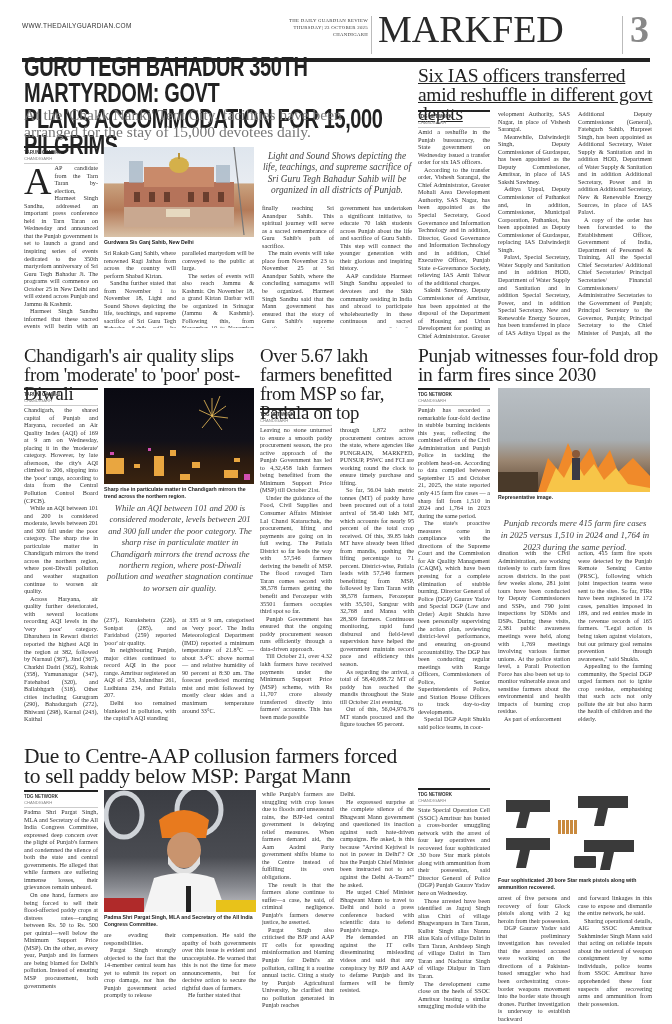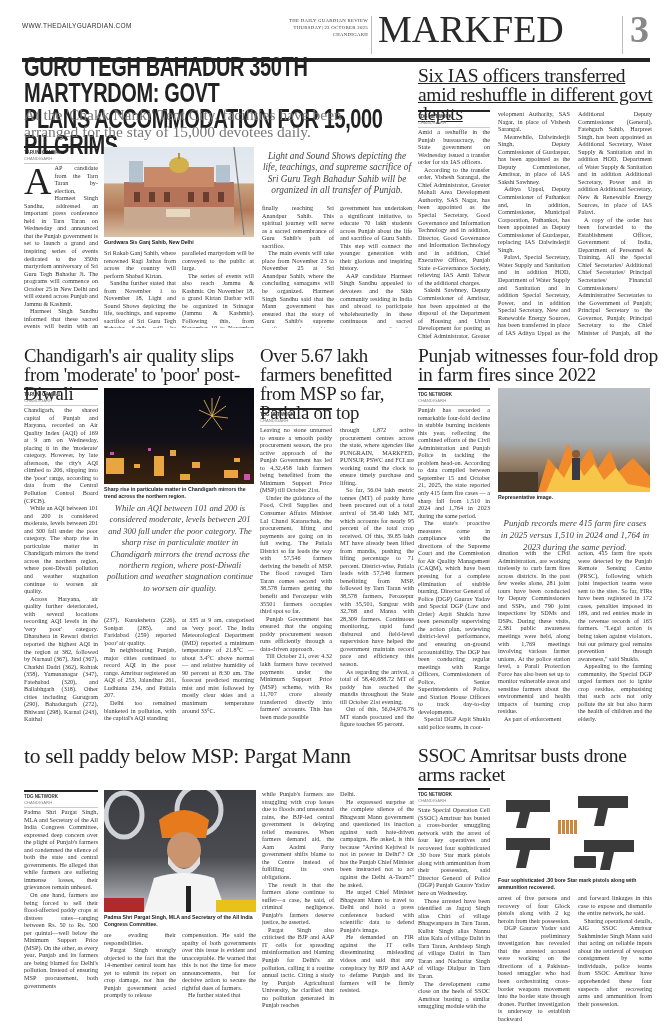--- a/index.html
+++ b/index.html
@@ -81,21 +81,21 @@
   <div class="caption" style="position:absolute;left:82px;top:185px;width:150px;">Gurdwara Sis Ganj Sahib, New Delhi</div>
   <div class="col" style="position:absolute;left:82px;top:195px;width:72px;height:79px;">
     <p class="first">Sri Rakab Ganj Sahib, where renowned Ragi Jathas from across the country will perform Shabad Kirtan.</p>
     <p>Sandhu further stated that from November 1 to November 18, Light and Sound Shows depicting the life, teachings, and supreme sacrifice of Sri Guru Tegh Bahadur Sahib will be organized in all districts of Punjab.</p>
 
   </div>
   <div class="col" style="position:absolute;left:160px;top:195px;width:72px;height:79px;">
     <p class="first">paralleled martyrdom will be conveyed to the public at large.</p>
     <p>The series of events will also reach Jammu &amp; Kashmir. On November 18, a grand Kirtan Darbar will be organized in Srinagar (Jammu &amp; Kashmir). Following this, from November 19 to November 22, a massive Nagar Kirtan will commence from Srinagar and proceed through Jammu, Pathankot, and Hoshiarpur,</p>
   </div>
-  <div class="pull" style="position:absolute;left:240px;top:97px;width:150px;font-size:9.3px;line-height:11.3px;">Light and Sound Shows depicting the life, teachings, and supreme sacrifice of Sri Guru Tegh Bahadur Sahib will be organized in all transfer of Punjab.</div>
+  <div class="pull" style="position:absolute;left:240px;top:97px;width:150px;font-size:9.3px;line-height:11.3px;">Light and Sound Shows depicting the life, teachings, and supreme sacrifice of Sri Guru Tegh Bahadur Sahib will be organized in all districts of Punjab.</div>
   <div class="col" style="position:absolute;left:240px;top:150px;width:72px;height:124px;">
     <p class="first">finally reaching Sri Anandpur Sahib. This spiritual journey will serve as a sacred remembrance of Guru Sahib's path of sacrifice.</p>
     <p>The main events will take place from November 23 to November 25 at Sri Anandpur Sahib, where the concluding samagams will be organized. Harmeet Singh Sandhu said that the Mann government has ensured that the story of Guru Sahib's supreme sacrifice and teachings reaches every corner of the country and the world.</p>
 
   </div>
   <div class="col" style="position:absolute;left:318px;top:150px;width:72px;height:124px;">
     <p class="first">government has undertaken a significant initiative, to educate 70 lakh students across Punjab about the life and sacrifice of Guru Sahib. This step will connect the younger generation with their glorious and inspiring history.</p>
     <p>AAP candidate Harmeet Singh Sandhu appealed to devotees and the Sikh community residing in India and abroad to participate wholeheartedly in these continuous and sacred ceremonies, so that the 350th martyrdom anniversary of Sri Guru Tegh Bahadur Sahib can be observed with utmost devotion and dignity.</p>
   </div>
 </div>
@@ -189,21 +189,21 @@
   </div>
   <div class="col" style="position:absolute;left:80px;top:80px;width:74px;height:314px;">
     <p class="first">through 1,872 active procurement centres across the state, where agencies like PUNGRAIN, MARKFED, PUNSUP, PSWC and FCI are working round the clock to ensure timely purchase and lifting.</p>
     <p>So far, 56.04 lakh metric tonnes (MT) of paddy have been procured out of a total arrival of 58.40 lakh MT, which accounts for nearly 95 percent of the total crop received. Of this, 39.85 lakh MT have already been lifted from mandis, pushing the lifting percentage to 71 percent. District-wise, Patiala leads with 57,546 farmers benefitting from MSP, followed by Tarn Taran with 38,578 farmers, Ferozepur with 35,501, Sangrur with 32,768 and Mansa with 28,309 farmers. Continuous monitoring, rapid fund disbursal and field-level supervision have helped the government maintain record pace and efficiency this season.</p>
     <p>As regarding the arrival, a total of 58,40,688.72 MT of paddy has reached the mandis throughout the State till October 21st evening.</p>
     <p>Out of this, 56,04,976.76 MT stands procured and the figure touches 95 percent.</p>
   </div>
 </div>
 
 <div class="abs" style="left:418px;top:346px;width:234px;height:394px;">
-  <div class="hl-serif" style="position:absolute;left:0;top:0;width:240px;font-size:19.5px;line-height:19px;">Punjab witnesses four-fold drop in farm fires since 2022</div>
+  <div class="hl-serif" style="position:absolute;left:0;top:0;width:240px;font-size:19.5px;line-height:19px;">Punjab witnesses four-fold drop in farm fires since 2030</div>
   <div class="byline" style="position:absolute;left:0;top:42px;width:72px;">
     <span>TDG NETWORK</span>
     <span class="place">CHANDIGARH</span>
   </div>
   <div class="col" style="position:absolute;left:0;top:60px;width:72px;height:334px;">
     <p class="first">Punjab has recorded a remarkable four-fold decline in stubble burning incidents this year, reflecting the combined efforts of the Civil Administration and Punjab Police in tackling the problem head-on. According to data compiled between September 15 and October 21, 2025, the state reported only 415 farm fire cases — a sharp fall from 1,510 in 2024 and 1,764 in 2023 during the same period.</p>
     <p>The state's proactive measures come in compliance with the directions of the Supreme Court and the Commission for Air Quality Management (CAQM), which have been pressing for a complete elimination of stubble burning. Director General of Police (DGP) Gaurav Yadav and Special DGP (Law and Order) Arpit Shukla have been personally supervising the action plan, reviewing district-level performance, and ensuring on-ground accountability. The DGP has been conducting regular meetings with Range Officers, Commissioners of Police, Senior Superintendents of Police, and Station House Officers to track day-to-day developments.</p>
     <p>Special DGP Arpit Shukla said police teams, in coor-</p>
   </div>
   <div class="photo" style="position:absolute;left:80px;top:42px;width:152px;height:104px;background:linear-gradient(180deg,#b9bfc4 0%,#a8aeb2 50%,#9a8570 70%,#5a4432 100%);">
@@ -222,20 +222,21 @@
     <p>As part of enforcement</p>
   </div>
   <div class="col" style="position:absolute;left:160px;top:203px;width:74px;height:191px;">
     <p class="first">action, 415 farm fire spots were detected by the Punjab Remote Sensing Centre (PRSC), following which joint inspection teams were sent to the sites. So far, FIRs have been registered in 172 cases, penalties imposed in 189, and red entries made in the revenue records of 165 farmers. "Legal action is being taken against violators, but our primary goal remains prevention through awareness," said Shukla.</p>
     <p>Appealing to the farming community, the Special DGP urged farmers not to ignite crop residue, emphasising that such acts not only pollute the air but also harm the health of children and the elderly.</p>
   </div>
 </div>
 
 <div class="abs" style="left:22px;top:746px;width:392px;height:278px;">
   <div class="hl-serif" style="position:absolute;left:2px;top:0;width:400px;font-size:21.5px;line-height:20px;">
+    <div>Due to Centre-AAP collusion farmers forced</div>
     <div>to sell paddy below MSP: Pargat Mann</div>
   </div>
   <div class="byline" style="position:absolute;left:2px;top:44px;width:74px;">
     <span>TDG NETWORK</span>
     <span class="place">CHANDIGARH</span>
   </div>
   <div class="col" style="position:absolute;left:2px;top:62px;width:74px;height:216px;">
     <p class="first">Padma Shri Pargat Singh, MLA and Secretary of the All India Congress Committee, expressed deep concern over the plight of Punjab's farmers and condemned the silence of both the state and central governments. He alleged that while farmers are suffering immense losses, their grievances remain unheard.</p>
     <p>On one hand, farmers are being forced to sell their flood-affected paddy crops at distress rates—ranging between Rs. 50 to Rs. 500 per quintal—well below the Minimum Support Price (MSP). On the other, as every year, Punjab and its farmers are being blamed for Delhi's pollution. Instead of ensuring MSP procurement, both governments</p>
   </div>
@@ -268,21 +269,20 @@
   </div>
   <div class="col" style="position:absolute;left:318px;top:44px;width:74px;height:234px;">
     <p class="first">Delhi.</p>
     <p>He expressed surprise at the complete silence of the Bhagwant Mann government and questioned its inaction against such hate-driven campaigns. He asked, is this because "Arvind Kejriwal is not in power in Delhi"? Or has the Punjab Chief Minister been instructed not to act against the Delhi A-Team?" he asked.</p>
     <p>He urged Chief Minister Bhagwant Mann to travel to Delhi and hold a press conference backed with scientific data to defend Punjab's image.</p>
     <p>He demanded an FIR against the IT cells disseminating misleading videos and said that any conspiracy by BJP and AAP to defame Punjab and its farmers will be firmly resisted.</p>
   </div>
 </div>
 
 <div class="abs" style="left:418px;top:746px;width:234px;height:278px;">
-  <div class="hl-serif" style="position:absolute;left:0;top:0;width:240px;font-size:19.5px;line-height:19px;">SSOC Amritsar busts drone arms racket</div>
   <div class="byline" style="position:absolute;left:0;top:42px;width:72px;">
     <span>TDG NETWORK</span>
     <span class="place">CHANDIGARH</span>
   </div>
   <div class="col" style="position:absolute;left:0;top:60px;width:72px;height:218px;">
     <p class="first">State Special Operation Cell (SSOC) Amritsar has busted a cross-border smuggling network with the arrest of four key operatives and recovered four sophisticated .30 bore Star mark pistols along with ammunition from their possession, said Director General of Police (DGP) Punjab Gaurav Yadav here on Wednesday.</p>
     <p>Those arrested have been identified as Jagraj Singh alias Chiri of village Bhagwanpura in Tarn Taran, Kulbir Singh alias Nannu alias Kala of village Daliri in Tarn Taran, Arshdeep Singh of village Daliri in Tarn Taran and Nachattar Singh of village Dialpur in Tarn Taran.</p>
     <p>The development came close on the heels of SSOC Amritsar busting a similar smuggling module with the</p>
   </div>
   <div class="photo" style="position:absolute;left:80px;top:44px;width:152px;height:86px;background:#fff;">

